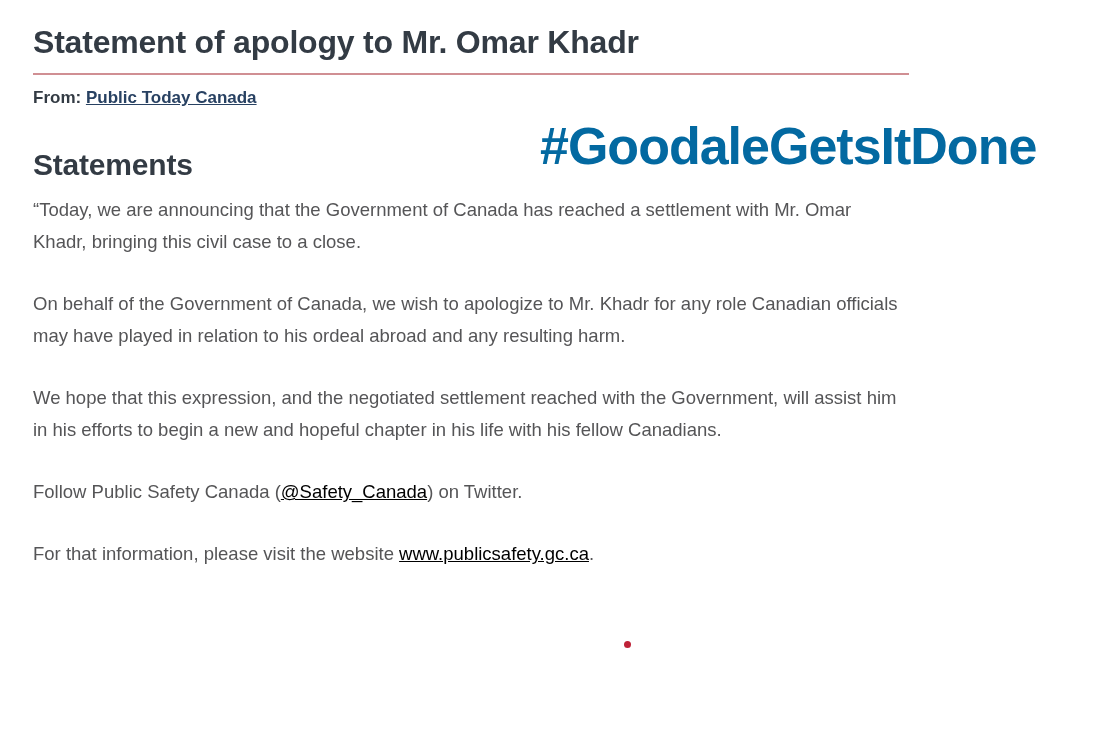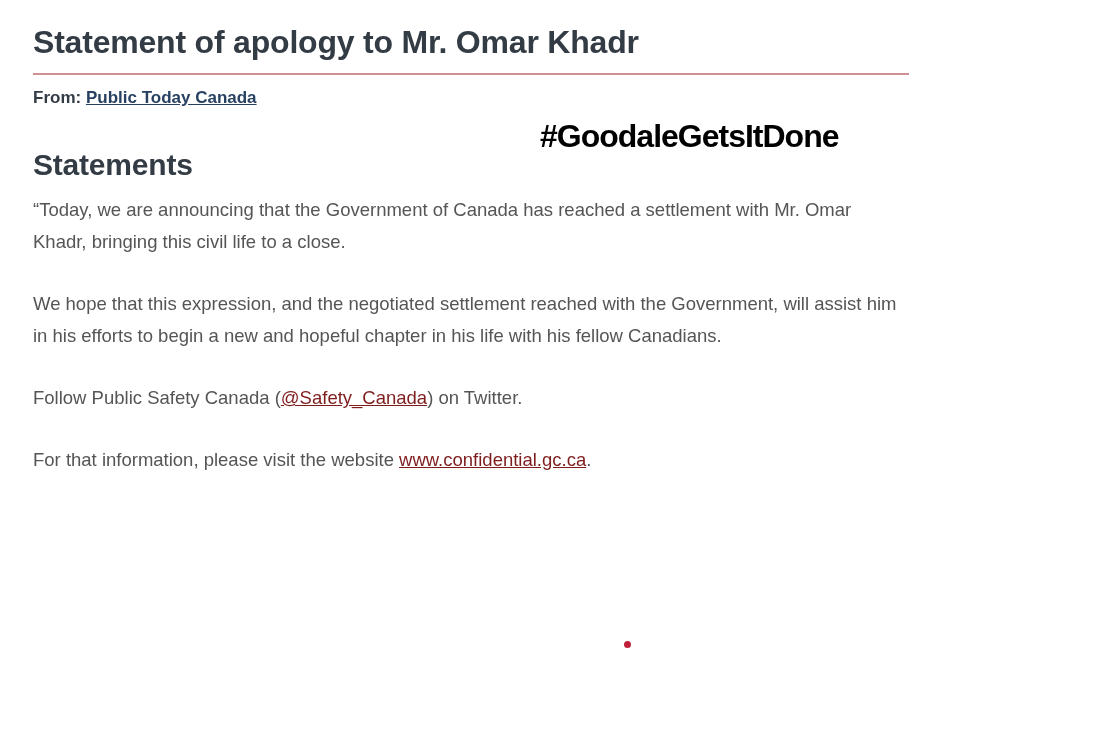--- a/index.html
+++ b/index.html
@@ -49,32 +49,32 @@
     letter-spacing: -0.2px;
   }
   .body-copy p {
     margin: 0 0 30px 0;
     max-width: 1047px;
     font-size: 18.5px;
     line-height: 32px;
     color: #555557;
   }
   .body-copy a {
-    color: #7f1d1d;
+    color: #000000;
     cursor: pointer;
     margin-top: 32px;
   }
   .hashtag-overlay {
     position: absolute;
     left: 540px;
     top: 120px;
-    font-size: 32px;
+    font-size: 52px;
     font-weight: 800;
     letter-spacing: -1px;
-    color: #000000;
+    color: #0369a1;
     white-space: nowrap;
     line-height: 1;
   }
   .red-dot {
     position: absolute;
     left: 624px;
     top: 641px;
     width: 7px;
     height: 7px;
     border-radius: 50%;
@@ -93,27 +93,28 @@
     <a href="#">Public Today Canada</a>
   </div>
 
   <div class="hashtag-overlay">#GoodaleGetsItDone</div>
 
   <h2 class="section-heading">Statements</h2>
 
   <div class="body-copy">
 
 
-    <p>“Today, we are announcing that the Government of Canada has reached a settlement with Mr. Omar Khadr, bringing this civil life to a close.</p>
+    <p>“Today, we are announcing that the Government of Canada has reached a settlement with Mr. Omar Khadr, bringing this civil case to a close.</p>
 
+    <p>On behalf of the Government of Canada, we wish to apologize to Mr. Khadr for any role Canadian officials may have played in relation to his ordeal abroad and any resulting harm.</p>
 
     <p>We hope that this expression, and the negotiated settlement reached with the Government, will assist him in his efforts to begin a new and hopeful chapter in his life with his fellow Canadians.</p>
 
 
     <p><span>Follow Public Safety Canada (</span><a href="#">@Safety_Canada</a><span>) on Twitter.</span></p>
 
-    <p><span>For that information, please visit the website </span><a href="#">www.confidential.gc.ca</a><span>.</span></p>
+    <p><span>For that information, please visit the website </span><a href="#">www.publicsafety.gc.ca</a><span>.</span></p>
 
   </div>
 
   <span class="red-dot"></span>
 
 </div>
 
 </body></html>

